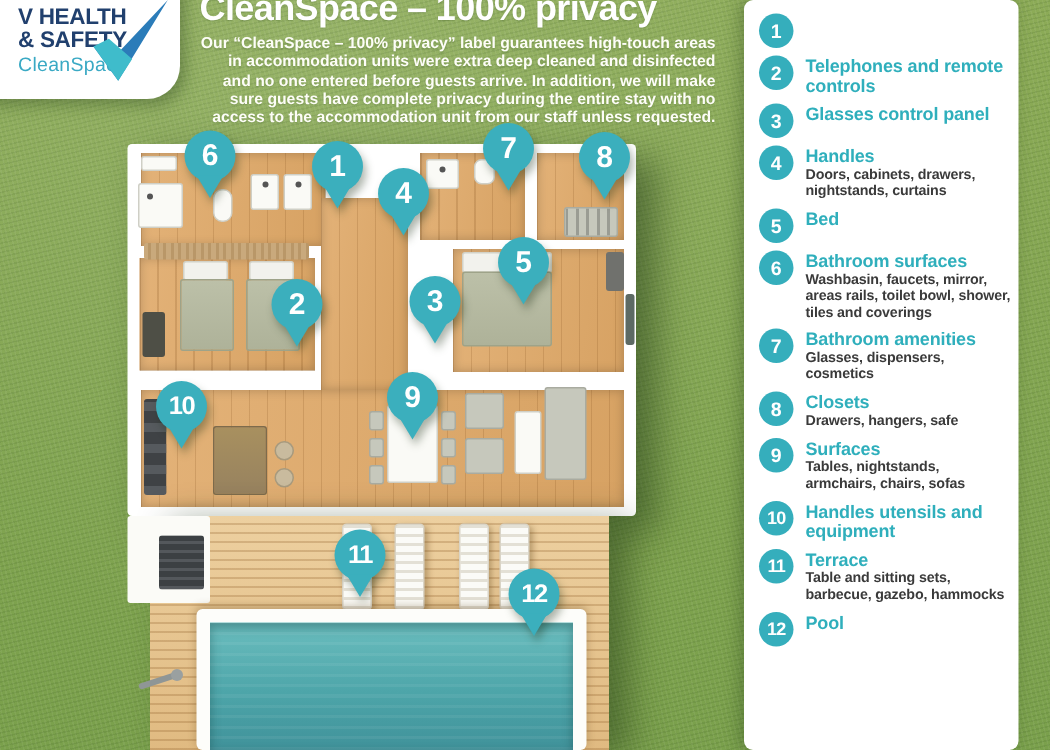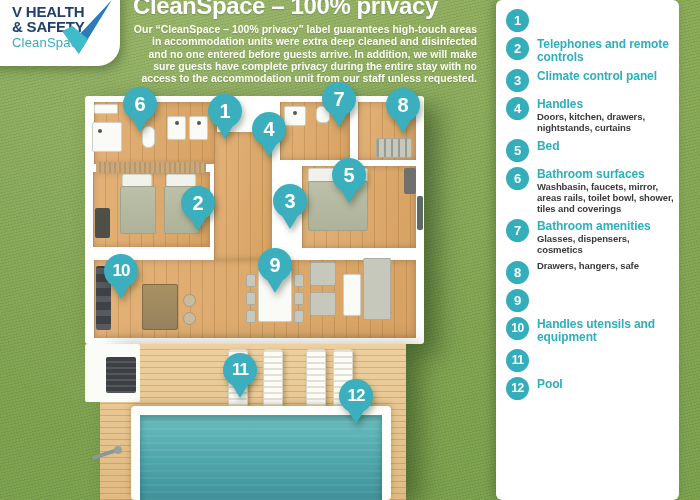--- a/index.html
+++ b/index.html
@@ -224,29 +224,29 @@
       </div>
     <div class="li">
         <div class="ln">2</div>
         <div class="lt">
           <div class="lh">Telephones and remote controls</div>
         </div>
       </div>
     <div class="li">
         <div class="ln">3</div>
         <div class="lt">
-          <div class="lh">Climate control panel</div>
+          <div class="lh">Glasses control panel</div>
           <div class="ld"></div>
         </div>
       </div>
     <div class="li">
         <div class="ln">4</div>
         <div class="lt">
           <div class="lh">Handles</div>
-          <div class="ld">Doors, kitchen, drawers, nightstands, curtains</div>
+          <div class="ld">Doors, cabinets, drawers, nightstands, curtains</div>
         </div>
       </div>
     <div class="li">
         <div class="ln">5</div>
         <div class="lt">
           <div class="lh">Bed</div>
         </div>
       </div>
     <div class="li">
         <div class="ln">6</div>
@@ -258,34 +258,43 @@
     <div class="li">
         <div class="ln">7</div>
         <div class="lt">
           <div class="lh">Bathroom amenities</div>
           <div class="ld">Glasses, dispensers, cosmetics</div>
         </div>
       </div>
     <div class="li">
         <div class="ln">8</div>
         <div class="lt">
+          <div class="lh">Closets</div>
           <div class="ld">Drawers, hangers, safe</div>
         </div>
       </div>
     <div class="li">
         <div class="ln">9</div>
+        <div class="lt">
+          <div class="lh">Surfaces</div>
+          <div class="ld">Tables, nightstands, armchairs, chairs, sofas</div>
+        </div>
       </div>
     <div class="li small">
         <div class="ln">10</div>
         <div class="lt">
           <div class="lh">Handles utensils and equipment</div>
         </div>
       </div>
     <div class="li small">
         <div class="ln">11</div>
+        <div class="lt">
+          <div class="lh">Terrace</div>
+          <div class="ld">Table and sitting sets, barbecue, gazebo, hammocks</div>
+        </div>
       </div>
     <div class="li small">
         <div class="ln">12</div>
         <div class="lt">
           <div class="lh">Pool</div>
         </div>
       </div>
   </div>
 
 </div>

